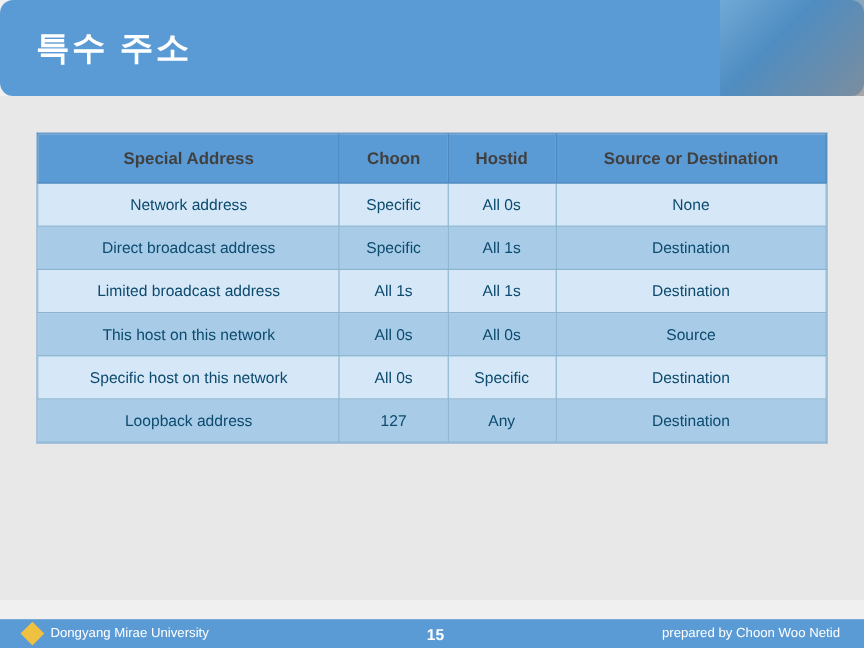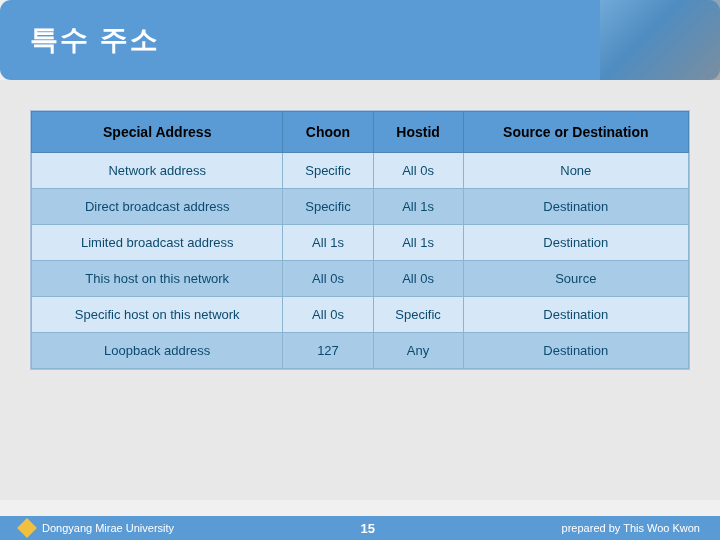--- a/index.html
+++ b/index.html
@@ -56,21 +56,21 @@
       width: 100%;
       border-collapse: collapse;
       background: white;
     }
 
     thead tr {
       background: #5b9bd5;
     }
 
     thead th {
-      color: #000000;
+      color: #404040;
       padding: 12px 10px;
       font-size: 14px;
       font-weight: bold;
       text-align: center;
       border: 1px solid #4a86b8;
     }
 
     tbody tr:nth-child(odd) {
       background: #d6e8f7;
     }
@@ -188,14 +188,14 @@
     </table>
   </div>
 </div>
 
 <div class="footer">
   <div class="footer-left">
     <div class="footer-diamond"></div>
     <span>Dongyang Mirae University</span>
   </div>
   <div class="footer-center">15</div>
-  <div class="footer-right">prepared by This Woo Kwon</div>
+  <div class="footer-right">prepared by Choon Woo Netid</div>
 </div>
 
 </body></html>

